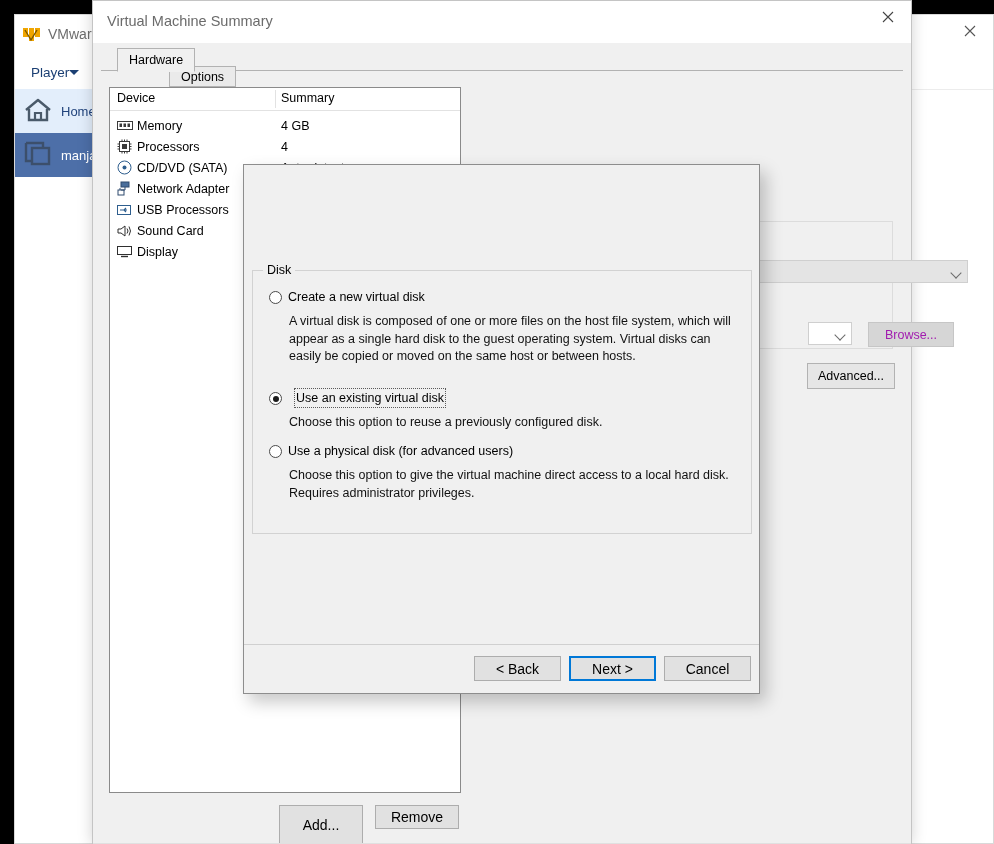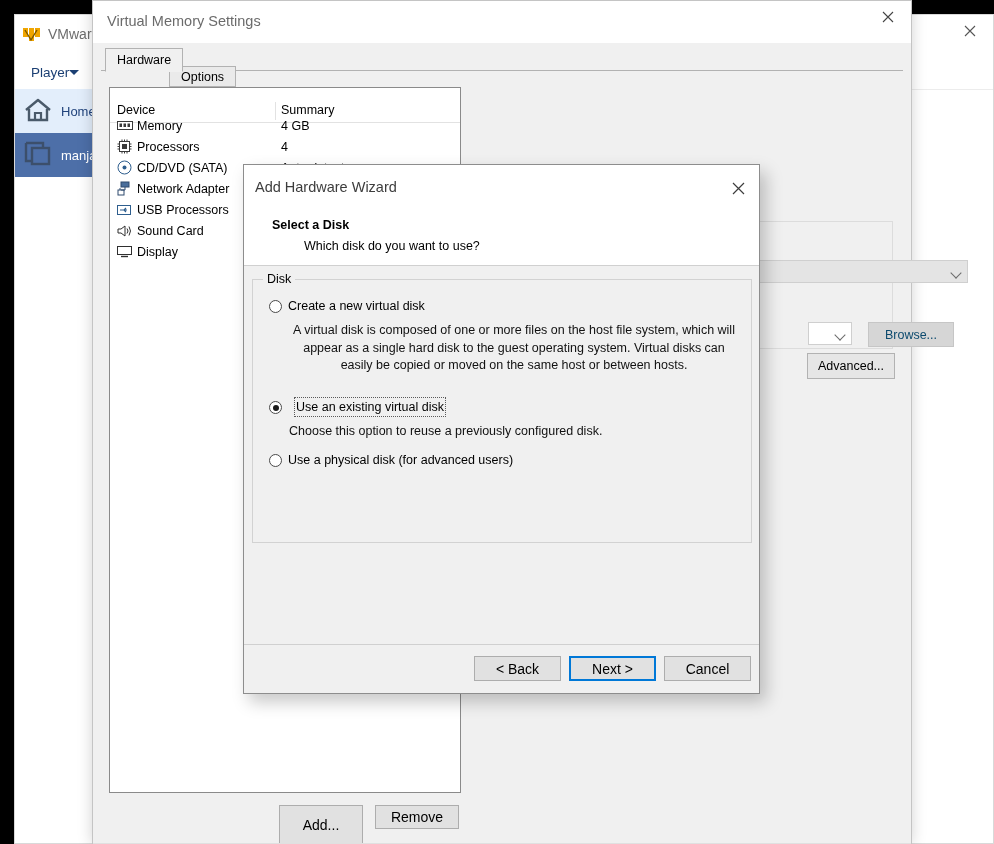--- a/index.html
+++ b/index.html
@@ -92,21 +92,21 @@
   #tab-line{
     position:absolute;left:8px;top:27px;right:8px;height:1px;background:#b2b2b2;
   }
 
   
   #device-list{
     position:absolute;left:16px;top:44px;width:352px;height:706px;
     background:#ffffff;border:1px solid #8a8a8a;box-sizing:border-box;
   }
   #dl-header{
-    position:absolute;left:0;top:12px;width:100%;height:22px;
+    position:absolute;left:0;top:0;width:100%;height:22px;
     background:#ffffff;border-bottom:1px solid #e2e2e2;
   }
   #dl-header .hcell{
     position:absolute;top:3px;font-size:12.5px;color:#000;
   }
   #dl-colsep{position:absolute;left:165px;top:2px;width:1px;height:18px;background:#e2e2e2;}
   .dev-row{
     position:absolute;left:0;width:100%;height:21px;display:flex;align-items:center;
   }
   .dev-icon{
@@ -152,24 +152,24 @@
   }
   .combo-caret{
     position:absolute;right:7px;top:8px;width:7px;height:7px;
     border-right:1.6px solid #6b6b6b;border-bottom:1.6px solid #6b6b6b;
     transform:rotate(45deg);
   }
   #btn-browse{
     position:absolute;left:390px;top:100px;width:86px;height:25px;
     background:#d6d6d6;border:1px solid #c6c6c6;box-sizing:border-box;
     display:flex;align-items:center;justify-content:center;
-    font-size:12.5px;color:#0c4a6e;
+    font-size:12.5px;color:#a21caf;
   }
   #btn-advanced{
-    position:absolute;left:714px;top:310px;width:88px;height:26px;
+    position:absolute;left:714px;top:320px;width:88px;height:26px;
     background:#e6e6e6;border:1px solid #b2b2b2;box-sizing:border-box;
     display:flex;align-items:center;justify-content:center;font-size:12.5px;
   }
 
   
   .winbtn{
     background:#e1e1e1;border:1px solid #adadad;box-sizing:border-box;
     display:flex;align-items:center;justify-content:center;font-size:14px;color:#000000;
   }
   .winbtn.default{border:2px solid #0078d7;background:#e1e1e1;text-align:right;}
@@ -190,21 +190,21 @@
   #wiz-title{position:absolute;left:11px;top:14px;font-size:14.5px;color:#3d3d3d;}
   #wiz-close{
     position:absolute;right:6px;top:10px;width:30px;height:26px;
     display:flex;align-items:center;justify-content:center;color:#3d3d3d;font-size:15px;
   }
   #wiz-heading{position:absolute;left:28px;top:53px;font-size:12.5px;font-weight:bold;}
   #wiz-subheading{position:absolute;left:60px;top:74px;font-size:12.5px;}
 
   #wiz-body{position:absolute;left:0;top:101px;right:0;bottom:49px;background:#f0f0f0;}
   #grp-disk{
-    position:absolute;left:8px;top:13px;width:500px;height:264px;
+    position:absolute;left:8px;top:4px;width:500px;height:264px;
     border:1px solid #d2d2d2;box-sizing:border-box;padding-left:22px;
   }
   .radio-row{position:absolute;display:flex;align-items:flex-start;gap:6px;}
   .radio{
     width:13px;height:13px;border-radius:50%;border:1px solid #4a4a4a;background:#fff;
     box-sizing:border-box;flex:0 0 auto;margin-top:2px;
     display:flex;align-items:center;justify-content:center;
   }
   .radio .dot{width:6px;height:6px;border-radius:50%;background:#1a1a1a;}
   .radio-label{font-size:12.5px;line-height:16px;}
@@ -268,32 +268,32 @@
         </svg>
       </span>
       <span class="lib-label">manjaro</span>
     </div>
   </div>
 </div>
 
 <div id="vmsettings">
 
   <div id="vms-titlebar">
-    <span id="vms-title">Virtual Memory Settings</span>
+    <span id="vms-title">Virtual Machine Summary</span>
     <div id="vms-close">
       <svg width="12" height="12" viewBox="0 0 12 12">
         <path d="M1 1 L11 11 M11 1 L1 11" stroke="#444" stroke-width="1.1" fill="none"></path>
       </svg>
     </div>
   </div>
 
   <div id="vms-body">
 
     <div id="tabstrip">
-      <div class="tab active" style="left:4px;">
+      <div class="tab active" style="left:16px;">
         <span>Hardware</span>
       </div>
       <div class="tab inactive" style="left:68px;">
         <span>Options</span>
       </div>
     </div>
     <div id="tab-line"></div>
 
     <div id="device-list">
       <div id="dl-header">
@@ -398,53 +398,44 @@
 
     <div class="winbtn" id="btn-add">Add...</div>
     <div class="winbtn" id="btn-remove">Remove</div>
     <div id="vms-footer-sep"></div>
 
   </div>
 </div>
 
 <div id="wizard">
 
-  <div id="wiz-head">
-    <span id="wiz-title">Add Hardware Wizard</span>
-    <div id="wiz-close">
-      <svg width="13" height="13" viewBox="0 0 13 13">
-        <path d="M1 1 L12 12 M12 1 L1 12" stroke="#3d3d3d" stroke-width="1.2" fill="none"></path>
-      </svg>
-    </div>
-    <span id="wiz-heading">Select a Disk</span>
-    <span id="wiz-subheading">Which disk do you want to use?</span>
-  </div>
 
   <div id="wiz-body">
     <div id="grp-disk">
       <span class="grp-legend">Disk</span>
 
       <div class="radio-row" style="left:16px;top:18px;">
         <span class="radio"></span>
         <span class="radio-label">Create a new virtual disk</span>
       </div>
-      <div class="desc" style="left:36px;top:42px;width:450px;text-align:center;">A virtual disk is composed of one or more files on the host file system, which will appear as a single hard disk to the guest operating system. Virtual disks can easily be copied or moved on the same host or between hosts.</div>
+      <div class="desc" style="left:36px;top:42px;width:450px;">A virtual disk is composed of one or more files on the host file system, which will appear as a single hard disk to the guest operating system. Virtual disks can easily be copied or moved on the same host or between hosts.</div>
 
       <div class="radio-row" style="left:16px;top:119px;gap:14px;">
         <span class="radio">
             <span class="dot"></span>
           </span>
         <span class="radio-label focused">Use an existing virtual disk</span>
       </div>
       <div class="desc" style="left:36px;top:143px;width:450px;">Choose this option to reuse a previously configured disk.</div>
 
       <div class="radio-row" style="left:16px;top:172px;">
         <span class="radio"></span>
         <span class="radio-label">Use a physical disk (for advanced users)</span>
       </div>
+      <div class="desc" style="left:36px;top:196px;width:442px;">Choose this option to give the virtual machine direct access to a local hard disk. Requires administrator privileges.</div>
     </div>
   </div>
 
   <div id="wiz-footer">
     <div class="winbtn" id="btn-back">&lt; Back</div>
     <div class="winbtn default" id="btn-next">Next &gt;</div>
     <div class="winbtn" id="btn-wcancel">Cancel</div>
   </div>
 </div>
 

